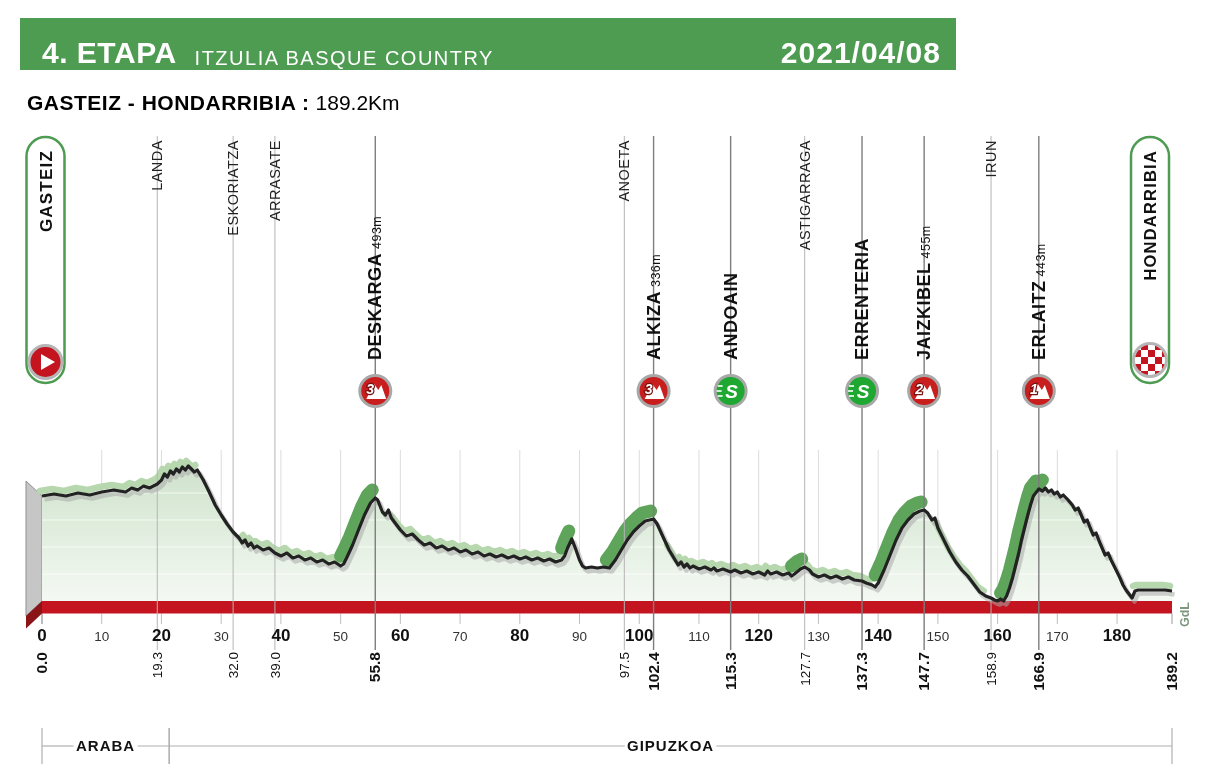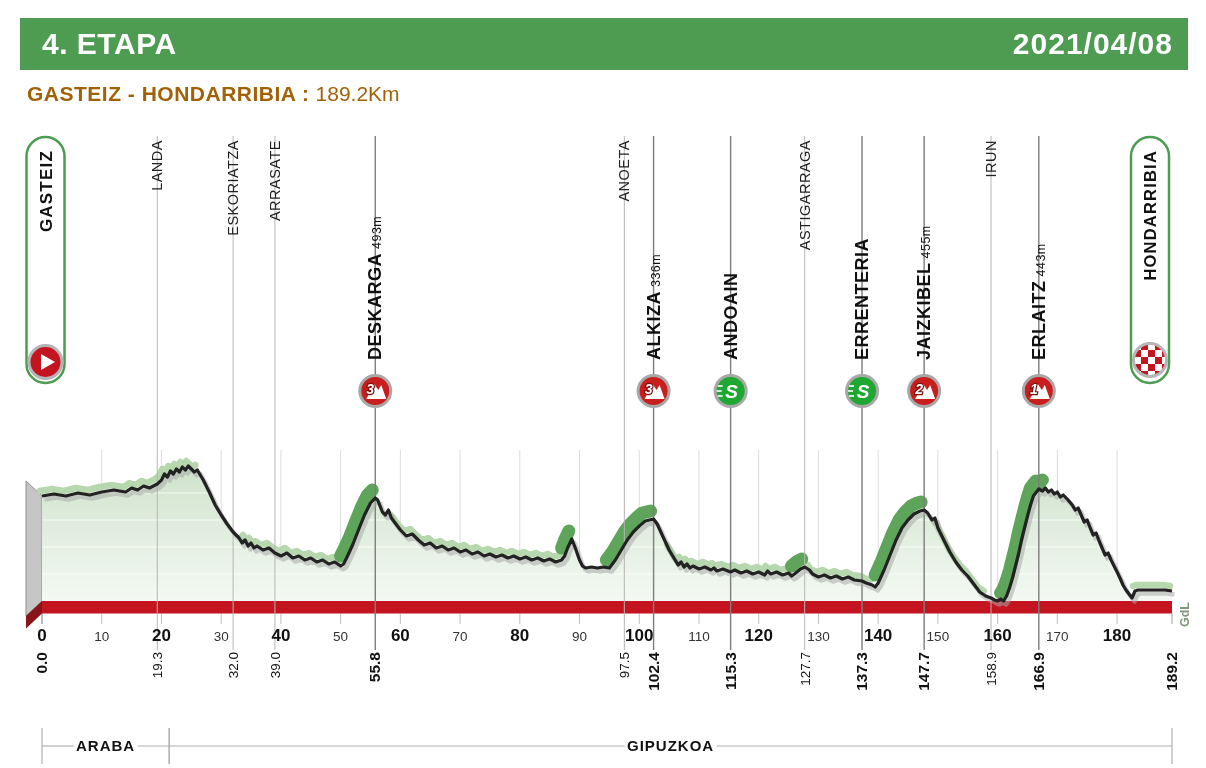--- a/index.html
+++ b/index.html
@@ -1,23 +1,23 @@
 <!DOCTYPE html>
 <html><head>
 <meta charset="utf-8">
 <style>
   html,body{margin:0;padding:0;}
   body{width:1206px;height:768px;background:#ffffff;overflow:hidden;
        font-family:"Liberation Sans",sans-serif;position:relative;}
-  .topbar{position:absolute;left:20px;top:18px;width:1168px;height:52px;
-          display:flex;align-items:center;}
+  .topbar{position:absolute;left:20px;top:18px;width:936px;height:52px;
+          display:flex;align-items:flex-end;}
   .stage-title{font-size:30px;font-weight:bold;color:#fff;margin-left:22px;letter-spacing:.5px;white-space:nowrap;}
   .race-title{font-size:20px;font-weight:400;color:#fff;margin-left:18px;letter-spacing:1.5px;margin-top:3px;white-space:nowrap;}
   .date{margin-left:auto;margin-right:15px;font-size:30px;font-weight:bold;color:#fff;letter-spacing:1px;}
-  .subtitle{position:absolute;left:27px;top:82px;font-size:21px;color:#a16207;}
+  .subtitle{position:absolute;left:27px;top:91px;font-size:21px;color:#000000;}
   .subtitle .route{font-weight:bold;letter-spacing:.5px;}
   .subtitle .dist{font-weight:400;margin-left:6px;}
   svg{position:absolute;left:0;top:0;}
   text{font-family:"Liberation Sans",sans-serif;}
 </style>
 </head>
 <body>
 
 <svg id="chart" width="1206" height="768" viewBox="0 0 1206 768">
     <defs>
@@ -221,17 +221,18 @@
     </g>
     <g>
       <rect x="1131" y="137" width="38" height="246" rx="19" ry="19" fill="#ffffff" stroke="#4e9b52" stroke-width="2.5"></rect>
       <text x="1156" y="150" text-anchor="end" font-size="16.5" font-weight="bold" fill="#111" letter-spacing="1.2" transform="rotate(-90 1156 150)">HONDARRIBIA</text>
       <circle cx="1150" cy="360" r="16.5" fill="url(#checker)" stroke="#b5b5b5" stroke-width="3"></circle>
     </g>
   </svg>
 
 <div class="topbar" id="topbar" style="background: rgb(78, 155, 82);">
   <span class="stage-title">4. ETAPA</span>
+  <span class="race-title">ITZULIA BASQUE COUNTRY</span>
   <span class="date">2021/04/08</span>
 </div>
 <div class="subtitle">
   <span class="route">GASTEIZ - HONDARRIBIA :</span><span class="dist">189.2Km</span>
 </div>
 
 </body></html>

